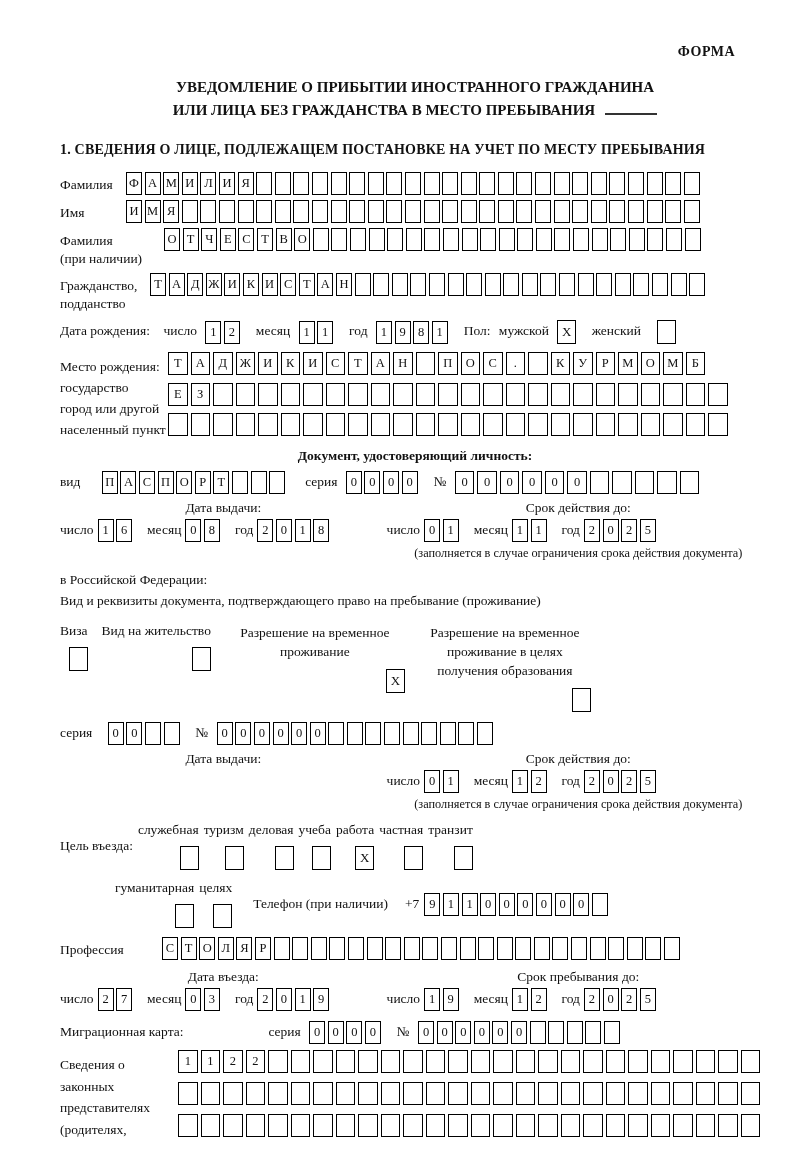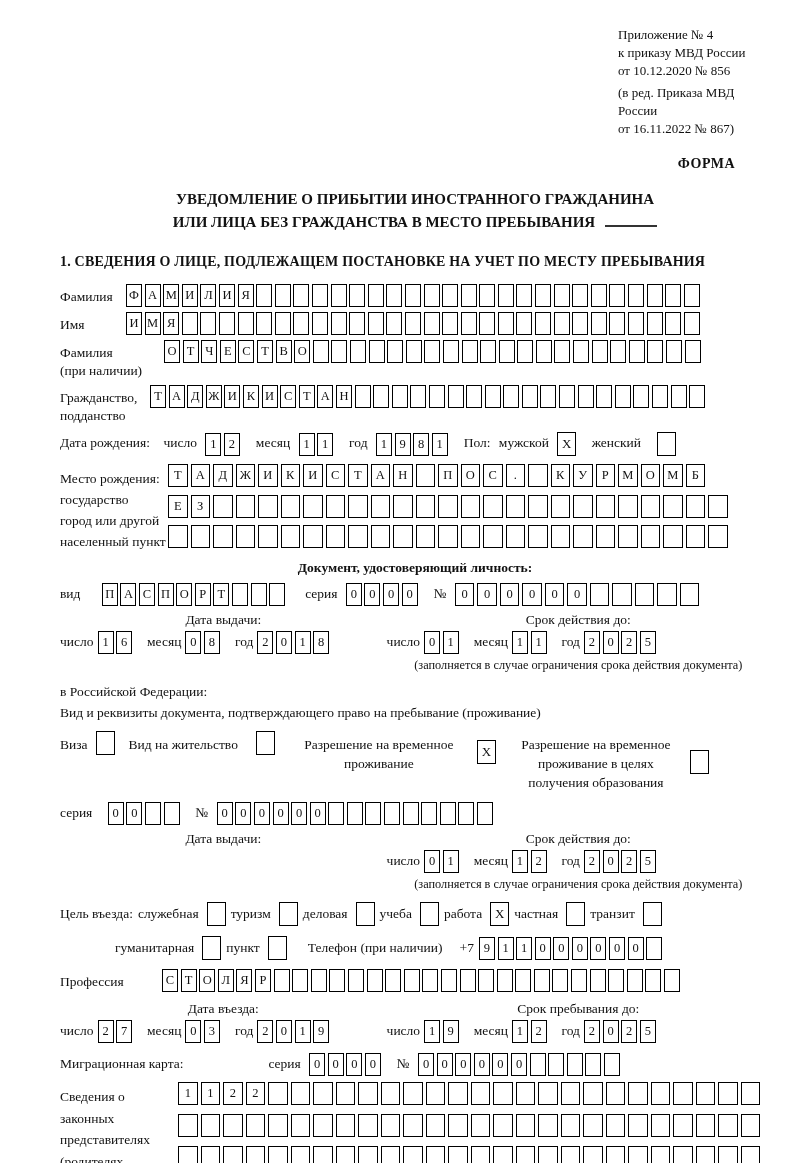--- a/index.html
+++ b/index.html
@@ -49,42 +49,34 @@
   .tc-left { flex: 0 0 46%; }
   .tc-right { flex: 1 1 auto; }
   .dg-head { text-align: center; margin-bottom: 3px; }
   .dg { white-space: nowrap; }
   .dg .w { margin: 0 4px 0 9px; }
   .dg .w:first-child { margin-left: 0; }
   .dg-note { font-size: 12.3px; text-align: center; margin-top: 4px; white-space: nowrap; }
 
   
   .opt-row { display: flex; align-items: flex-start; margin-top: 8px; gap: 14px; }
-  .opt { display: flex; align-items: center; gap: 8px; }
+  .opt { display: flex; align-items: flex-end; gap: 8px; flex-direction: column; }
   .opt-label { padding-top: 4px; }
   .opt-label.wrap { max-width: 178px; text-align: center; line-height: 19px; }
 
   .purpose-row { display: flex; align-items: center; margin-top: 10px; gap: 5px; flex-wrap: nowrap; }
   .purpose-row .lbl { white-space: nowrap; }
   .indent { margin-left: 55px; }
   .mb7 { margin-bottom: 7.5px; }
 </style>
 </head>
 <body>
 
 <div class="page">
 
-  <div class="appendix">
-    <div>Приложение № 4</div>
-    <div>к приказу МВД России</div>
-    <div>от 10.12.2020 № 856</div>
-    <div class="gap"></div>
-    <div>(в ред. Приказа МВД России</div>
-    <div>от 16.11.2022 № 867)</div>
-  </div>
 
   <div class="form-word">ФОРМА</div>
 
   <div class="title">
     <div>УВЕДОМЛЕНИЕ О ПРИБЫТИИ ИНОСТРАННОГО ГРАЖДАНИНА</div>
     <div><span>ИЛИ ЛИЦА БЕЗ ГРАЖДАНСТВА В МЕСТО ПРЕБЫВАНИЯ</span><span class="title-underline"></span></div>
   </div>
 
   <div class="section-head">1. СВЕДЕНИЯ О ЛИЦЕ, ПОДЛЕЖАЩЕМ ПОСТАНОВКЕ НА УЧЕТ ПО МЕСТУ ПРЕБЫВАНИЯ</div>
 
@@ -251,21 +243,21 @@
         <span class="checkbox"></span>
       </span>
   </div>
 
   <div class="purpose-row indent">
     <span class="opt">
         <span class="lbl">гуманитарная</span>
         <span class="checkbox"></span>
       </span>
     <span class="opt">
-        <span class="lbl">пункт</span>
+        <span class="lbl">целях</span>
         <span class="checkbox"></span>
       </span>
     <span class="lbl" style="margin-left:16px">Телефон (при наличии)</span>
     <span class="lbl" style="margin-left:12px">+7</span>
     <span class="cells"><span class="cell">9</span><span class="cell">1</span><span class="cell">1</span><span class="cell">0</span><span class="cell">0</span><span class="cell">0</span><span class="cell">0</span><span class="cell">0</span><span class="cell">0</span><span class="cell"></span></span>
   </div>
 
   <div class="row" style="margin-top:9px">
     <div class="flabel" style="width:102px">Профессия</div>
     <div class="cells"><span class="cell">С</span><span class="cell">Т</span><span class="cell">О</span><span class="cell">Л</span><span class="cell">Я</span><span class="cell">Р</span><span class="cell"></span><span class="cell"></span><span class="cell"></span><span class="cell"></span><span class="cell"></span><span class="cell"></span><span class="cell"></span><span class="cell"></span><span class="cell"></span><span class="cell"></span><span class="cell"></span><span class="cell"></span><span class="cell"></span><span class="cell"></span><span class="cell"></span><span class="cell"></span><span class="cell"></span><span class="cell"></span><span class="cell"></span><span class="cell"></span><span class="cell"></span><span class="cell"></span></div>

